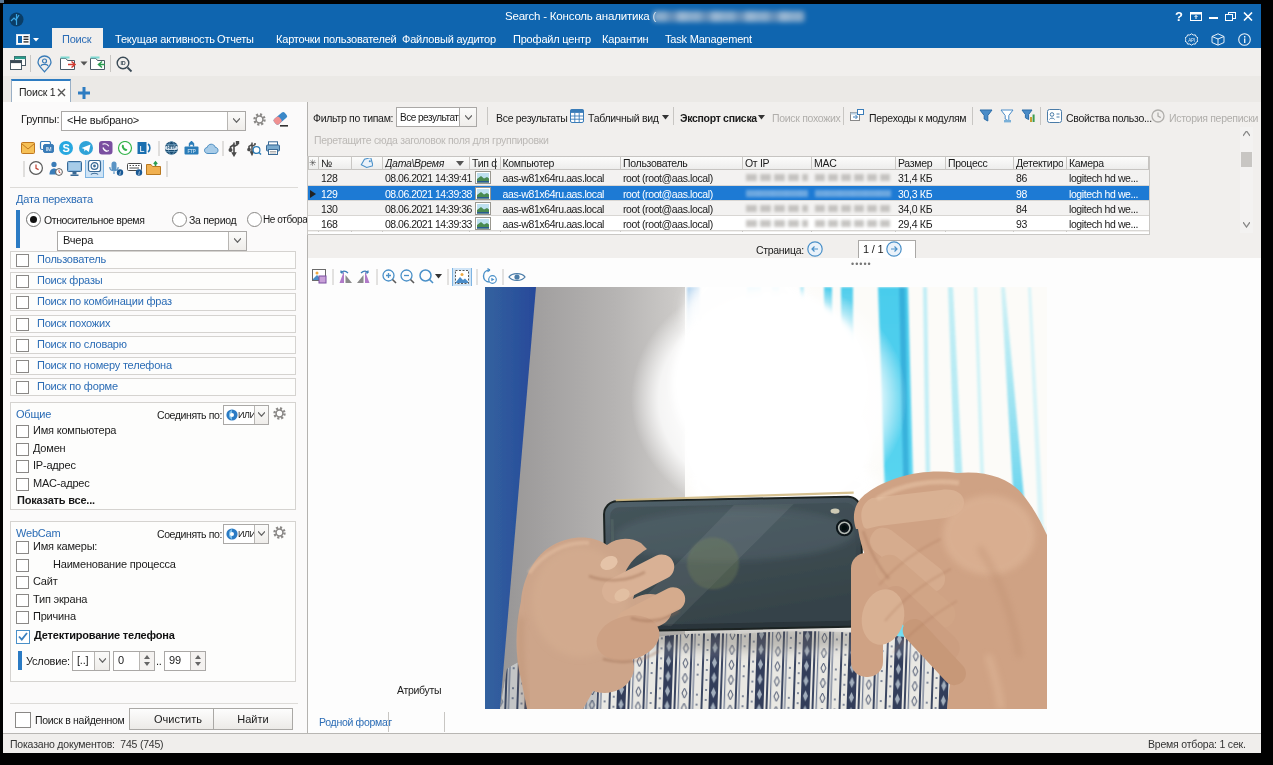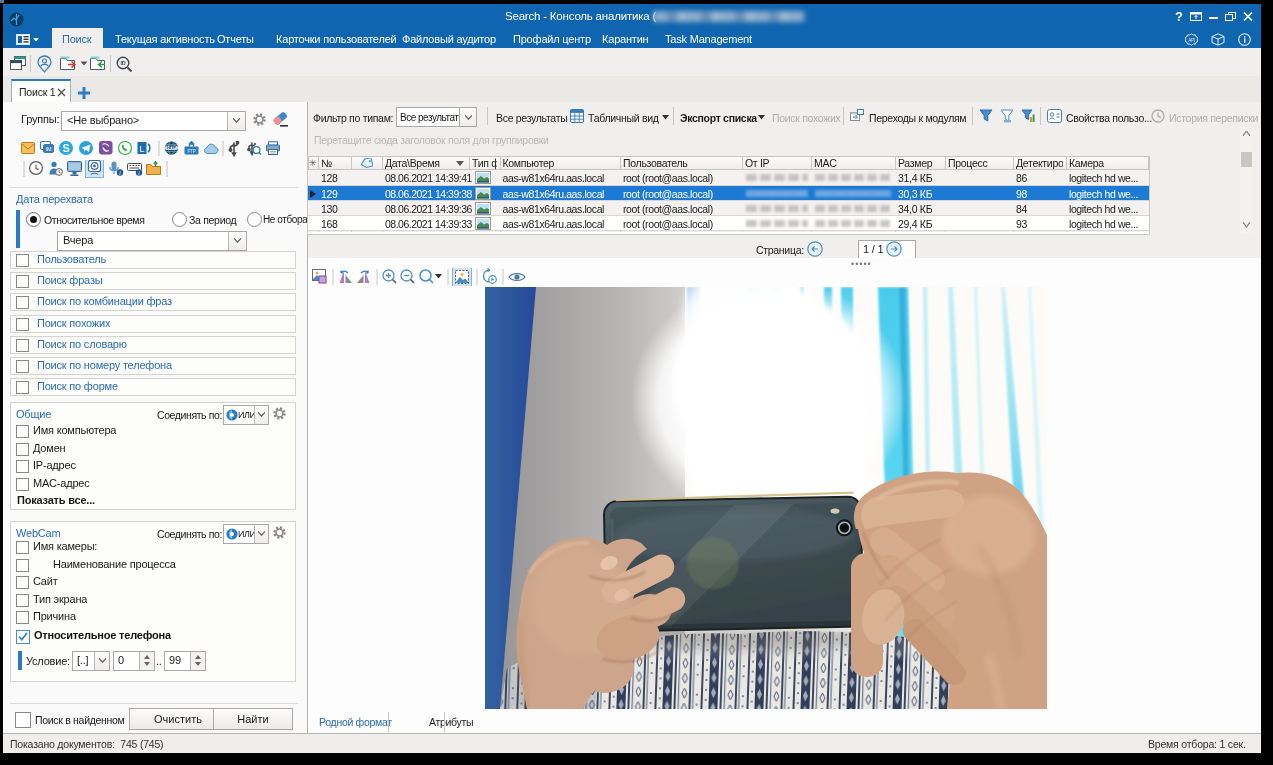--- a/index.html
+++ b/index.html
@@ -378,21 +378,21 @@
     <div class="cb" style="left:16px;top:593.5px;"></div>
     <div class="a" style="left:33px;top:592.5px;font-size:11px;color:#1a1a1a;">Тип экрана</div>
     <div class="cb" style="left:16px;top:611px;"></div>
     <div class="a" style="left:33px;top:610px;font-size:11px;color:#1a1a1a;">Причина</div>
   </div>
 
 <div class="a" style="left:16px;top:630px;width:12px;height:12px;border:1px solid #4a90c8;background:#fff;"></div>
 <svg class="a" style="left:18px;top:632px" width="10" height="9" viewBox="0 0 10 9">
     <path d="M1 4.5 L3.8 7.5 L9 1" fill="none" stroke="#3a80c0" stroke-width="1.8"></path>
   </svg>
-<div class="a" style="left:34px;top:629px;font-size:11px;color:#111;font-weight:bold;">Относительное телефона</div>
+<div class="a" style="left:34px;top:629px;font-size:11px;color:#111;font-weight:bold;">Детектирование телефона</div>
 
 <div class="a" style="left:18px;top:651px;width:4px;height:19px;background:#2b7bc4;"></div>
 <div class="a" style="left:26px;top:655px;font-size:11px;color:#1a1a1a;">Условие:</div>
 <div class="combo" style="left:72px;top:651px;width:36px;height:18px;">
  <div style="padding:2px 0 0 4px;">[..]</div>
  <div class="dd" style="width:14px;">
       <svg class="ddv" viewBox="0 0 8 5">
         <path d="M0 0 L4 4.5 L8 0" fill="none" stroke="#666" stroke-width="1.4"></path>
       </svg>
     </div>
@@ -487,21 +487,21 @@
  <path d="M7 3.5 V7.2 L9.8 8.6" fill="none" stroke="#b0aeab" stroke-width="1.3"></path>
 </svg>
 <div class="a" style="left:1169px;top:112px;font-size:10.5px;letter-spacing:-0.3px;color:#b0aeab;">История переписки</div>
 
 <div class="a" style="left:314px;top:134px;font-size:10.5px;letter-spacing:-0.3px;color:#bbb8b5;">Перетащите сюда заголовок поля для группировки</div>
 
 <div id="grid">
     <div class="a" style="left:307.5px;top:156px;width:841.5px;height:14px;background:linear-gradient(#fcfcfb,#ededec);border:1px solid #c6c4c1;box-sizing:border-box;"></div>
     <div class="a" style="left:321px;top:157px;font-size:10.5px;letter-spacing:-0.3px;color:#1a1a1a;white-space:nowrap;overflow:hidden;width:26.5px;">№</div>
     <div class="a" style="left:353.5px;top:157px;font-size:10.5px;letter-spacing:-0.3px;color:#1a1a1a;white-space:nowrap;overflow:hidden;width:25.5px;"></div>
-    <div class="a" style="left:385px;top:157px;font-size:10.5px;letter-spacing:-0.3px;color:#1a1a1a;white-space:nowrap;overflow:hidden;width:81px;">Дата\Время</div>
+    <div class="a" style="left:385px;top:157px;font-size:10.5px;letter-spacing:-0.3px;color:#1a1a1a;white-space:nowrap;overflow:hidden;width:81px;font-style:italic;">Дата\Время</div>
     <div class="a" style="left:472px;top:157px;font-size:10.5px;letter-spacing:-0.3px;color:#1a1a1a;white-space:nowrap;overflow:hidden;width:24.5px;">Тип фа</div>
     <div class="a" style="left:502.5px;top:157px;font-size:10.5px;letter-spacing:-0.3px;color:#1a1a1a;white-space:nowrap;overflow:hidden;width:114.5px;">Компьютер</div>
     <div class="a" style="left:623px;top:157px;font-size:10.5px;letter-spacing:-0.3px;color:#1a1a1a;white-space:nowrap;overflow:hidden;width:116px;">Пользователь</div>
     <div class="a" style="left:745px;top:157px;font-size:10.5px;letter-spacing:-0.3px;color:#1a1a1a;white-space:nowrap;overflow:hidden;width:63px;">От IP</div>
     <div class="a" style="left:814px;top:157px;font-size:10.5px;letter-spacing:-0.3px;color:#1a1a1a;white-space:nowrap;overflow:hidden;width:78px;">MAC</div>
     <div class="a" style="left:898px;top:157px;font-size:10.5px;letter-spacing:-0.3px;color:#1a1a1a;white-space:nowrap;overflow:hidden;width:44px;">Размер</div>
     <div class="a" style="left:948px;top:157px;font-size:10.5px;letter-spacing:-0.3px;color:#1a1a1a;white-space:nowrap;overflow:hidden;width:62px;">Процесс</div>
     <div class="a" style="left:1016px;top:157px;font-size:10.5px;letter-spacing:-0.3px;color:#1a1a1a;white-space:nowrap;overflow:hidden;width:47px;">Детектирова</div>
     <div class="a" style="left:1069px;top:157px;font-size:10.5px;letter-spacing:-0.3px;color:#1a1a1a;white-space:nowrap;overflow:hidden;width:77px;">Камера</div>
     <div class="a" style="left:318px;top:156px;width:1px;height:79px;background:#c9c7c4;"></div>
@@ -866,21 +866,21 @@
  <path d="M 509,368 C 515,386 520,402 522,422" stroke="#e2bb9c" stroke-width="7" fill="none" opacity="0.5" filter="url(#b2)"></path>
  <path d="M 384,244 C 390,262 398,278 410,292" stroke="#a8775c" stroke-width="2.5" fill="none" opacity="0.4" filter="url(#b1)"></path>
 </g>
 </g>
 </svg>
 </div>
 
 <div class="a" style="left:308px;top:710px;width:953px;height:23px;background:#fdfdfd;"></div>
 <div class="a blue" style="left:319px;top:716px;font-size:10.5px;letter-spacing:-0.3px;">Родной формат</div>
 <div class="sep1" style="left:388px;top:712px;height:20px;"></div>
-<div class="a" style="left:397px;top:716px;font-size:10.5px;letter-spacing:-0.3px;color:#1a1a1a;margin-left:32px;">Атрибуты</div>
+<div class="a" style="left:397px;top:684px;font-size:10.5px;letter-spacing:-0.3px;color:#1a1a1a;">Атрибуты</div>
 <div class="sep1" style="left:444px;top:712px;height:20px;"></div>
 
 <div class="a" style="left:3px;top:733px;width:1258px;height:20px;background:#f0eeec;border-top:1px solid #b8b6b3;box-sizing:border-box;"></div>
 <div class="a" style="left:10px;top:738px;font-size:10.5px;color:#333;">Показано документов:&nbsp; 745 (745)</div>
 <div class="a" style="left:1148px;top:738px;font-size:10.5px;color:#333;">Время отбора: 1 сек.</div>
 
 <div class="a" style="left:0;top:0;width:1273px;height:4px;background:#010101;"></div>
 <div class="a" style="left:0;top:0;width:3px;height:765px;background:#010101;"></div>
 <div class="a" style="left:1261px;top:0;width:12px;height:765px;background:#010101;"></div>
 <div class="a" style="left:0;top:753px;width:1273px;height:12px;background:#010101;"></div>

